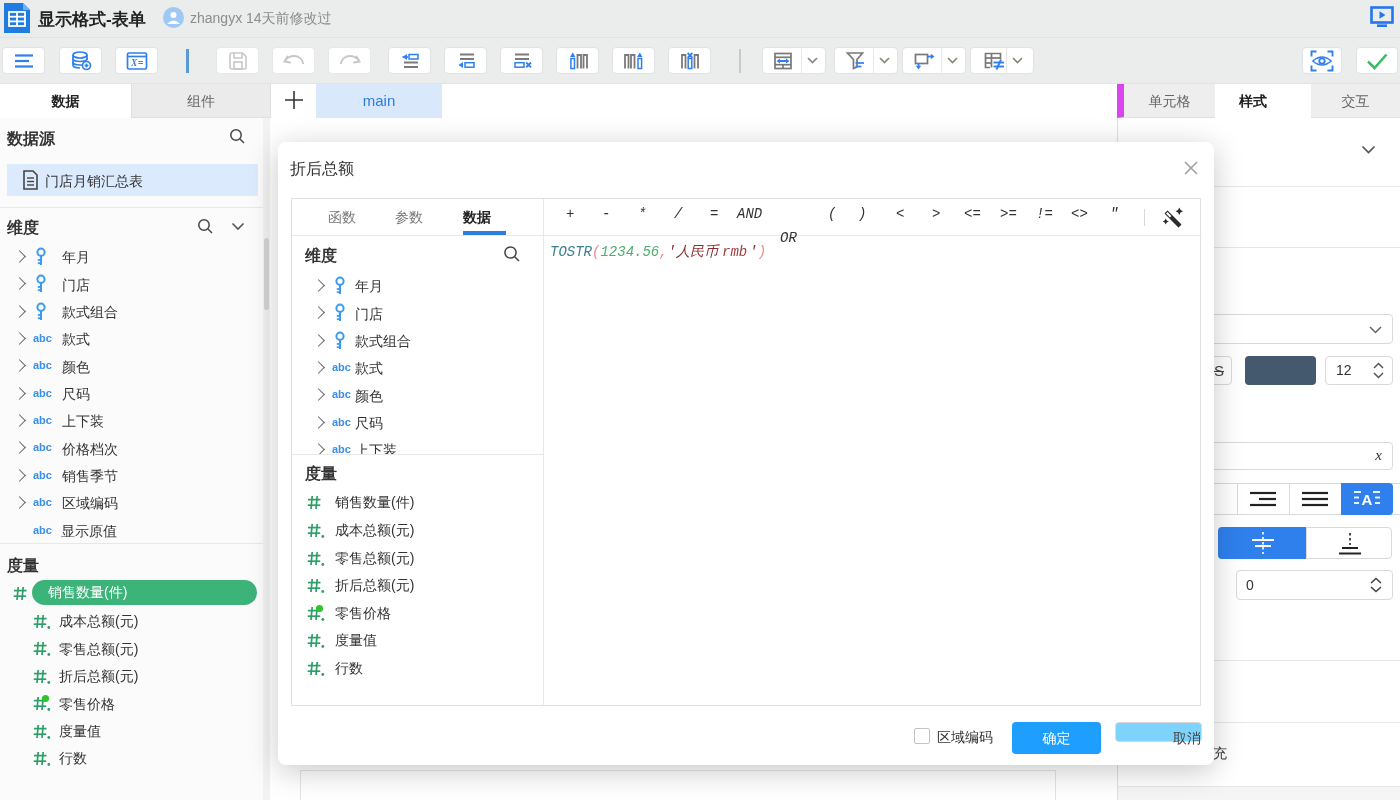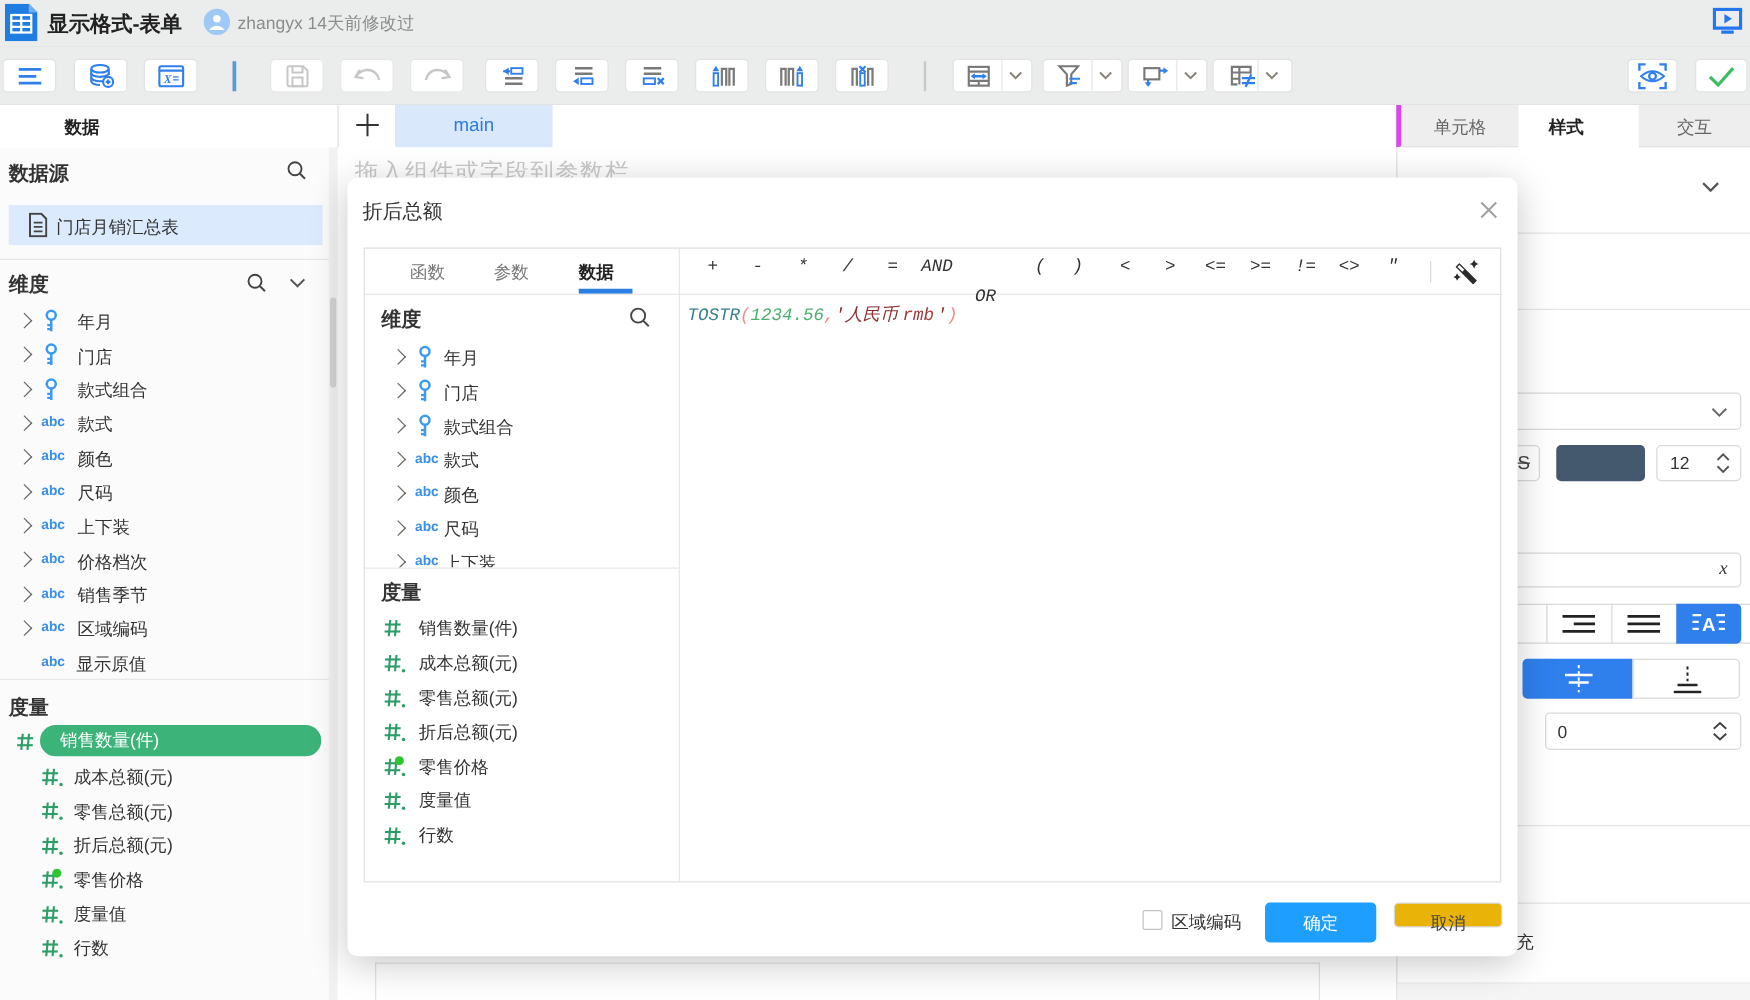--- a/index.html
+++ b/index.html
@@ -273,25 +273,26 @@
       </svg>
   </div>
   <div class="tbtn" style="left:1356px;width:42px;">
     <svg width="26" height="22" viewBox="0 0 26 22">
         <path d="M4 11.5 L10.5 18 L22.5 4.5" fill="none" stroke="#3dbd61" stroke-width="2.6"></path>
       </svg>
   </div>
 </div>
 <div id="tabrow">
   <div class="tab" style="left:0;width:131px;background:#fff;color:#222;font-weight:bold;">数据</div>
+  <div class="tab" style="left:131px;width:139px;background:#ebebeb;color:#666;border-bottom:1px solid #e0e0e0;border-left:1px solid #e0e0e0;">组件</div>
   <div class="tab" style="left:270px;width:46px;background:#fff;border-left:1px solid #e0e0e0;"><svg style="position:relative;top:4px;" width="20" height="20" viewBox="0 0 20 20">
         <path d="M10 1 L10 19 M1 10 L19 10" stroke="#333" stroke-width="1.6"></path>
       </svg></div>
   <div class="tab" style="left:316px;width:126px;background:#d9e8fa;color:#2b7cdf;font-size:15px;">main</div>
-  <div class="tab" style="left:1117px;width:98px;background:#eeeeee;color:#666;border-bottom:1px solid #e0e0e0;border-left:4px solid #d946ef;">单元格</div>
+  <div class="tab" style="left:1117px;width:98px;background:#eeeeee;color:#666;border-bottom:1px solid #e0e0e0;border-left:7px solid #d946ef;">单元格</div>
   <div class="tab" style="left:1215px;width:76px;background:#fff;color:#222;font-weight:bold;">样式</div>
   <div class="tab" style="left:1311px;width:89px;background:#eeeeee;color:#666;border-bottom:1px solid #e0e0e0;">交互</div>
 </div>
 <div id="sidebar">
   <div class="sec-label" style="left:7px;top:11px;">数据源</div>
   <svg class="abs" style="left:229px;top:10px;" width="17" height="17" viewBox="0 0 17 17">
       <circle cx="7" cy="7" r="5.2" fill="none" stroke="#444" stroke-width="1.5"></circle>
       <line x1="11" y1="11" x2="15" y2="15" stroke="#444" stroke-width="1.5"></line>
     </svg>
   <div class="abs" style="left:7px;top:46px;width:251px;height:32px;background:#dbeafd;"></div>
@@ -382,21 +383,20 @@
     <div class="row-label" style="left:59px;top:605px;">度量值</div>
     <svg class="hash" style="left:33px;top:633px;">
         <use href="#hashdot"></use>
       </svg>
     <div class="row-label" style="left:59px;top:632px;">行数</div>
   </div>
   <div class="abs" style="left:263px;top:0;width:7px;height:682px;background:#f2f2f2;"></div>
   <div class="abs" style="left:264px;top:120px;width:5px;height:72px;background:#d4d4d4;border-radius:3px;"></div>
 </div>
 <div id="canvas">
-  <div class="abs" style="left:14px;top:7px;font-size:19px;color:#c9c9c9;letter-spacing:1px;">拖入组件或字段到参数栏</div>
   <div class="abs" style="left:30px;top:652px;width:756px;height:1px;background:#e3e3e3;"></div>
   <div class="abs" style="left:30px;top:652px;width:1px;height:30px;background:#e3e3e3;"></div>
   <div class="abs" style="left:785px;top:652px;width:1px;height:30px;background:#e3e3e3;"></div>
 </div>
 <div id="rpanel">
   <svg class="abs" style="left:243px;top:27px;" width="15" height="10" viewBox="0 0 15 10">
       <path d="M1.5 1.5 L7.5 7.5 L13.5 1.5" fill="none" stroke="#555" stroke-width="1.7"></path>
     </svg>
   <div class="rp-divider" style="top:68px;"></div>
   <div class="rp-divider" style="top:129px;"></div>
@@ -590,14 +590,14 @@
       <path d="M18.3 1.5 q0.7 3 3.7 3.7 q-3 0.7 -3.7 3.7 q-0.7 -3 -3.7 -3.7 q3 -0.7 3.7 -3.7 Z" fill="#2b2b2b"></path>
       <path d="M4.7 12.5 q0.6 2.4 3 3 q-2.4 0.6 -3 3 q-0.6 -2.4 -3 -3 q2.4 -0.6 3 -3 Z" fill="#2b2b2b"></path>
     </svg>
 
     <div class="abs" style="left:258px;top:44px;font-family:'Liberation Mono',monospace;font-style:italic;font-size:14px;white-space:pre;"><span style="color:#38818f;">TOSTR</span><span style="color:#f08a80;">(</span><span style="color:#4daf6e;">1234.56</span><span style="color:#f08a80;">,</span><span style="color:#8b2e2e;">'人民币</span><span style="color:#a03c3c;margin-left:4px;margin-right:2px;">rmb</span><span style="color:#8b2e2e;">'</span><span style="color:#f08a80;">)</span></div>
   </div>
 
   <div class="abs" style="left:636px;top:586px;width:16px;height:16px;border:1px solid #c4c4c4;border-radius:2px;background:#fff;"></div>
   <div class="abs" style="left:659px;top:587px;font-size:14px;color:#333;">区域编码</div>
   <div class="abs" style="left:734px;top:580px;width:89px;height:32px;background:#1e9fff;border-radius:4px;color:#fff;font-size:14px;text-align:center;line-height:32px;">确定</div>
-  <div class="abs" style="left:837px;top:580px;width:87px;height:20px;background:#eab308;border:1px solid #d9d9d9;border-radius:4px;color:#444;font-size:14px;text-align:center;line-height:31px;">取消</div>
+  <div class="abs" style="left:837px;top:580px;width:87px;height:20px;background:#7dd3fc;border:1px solid #d9d9d9;border-radius:4px;color:#444;font-size:14px;text-align:right;line-height:31px;">取消</div>
 </div>
 
 </body></html>

